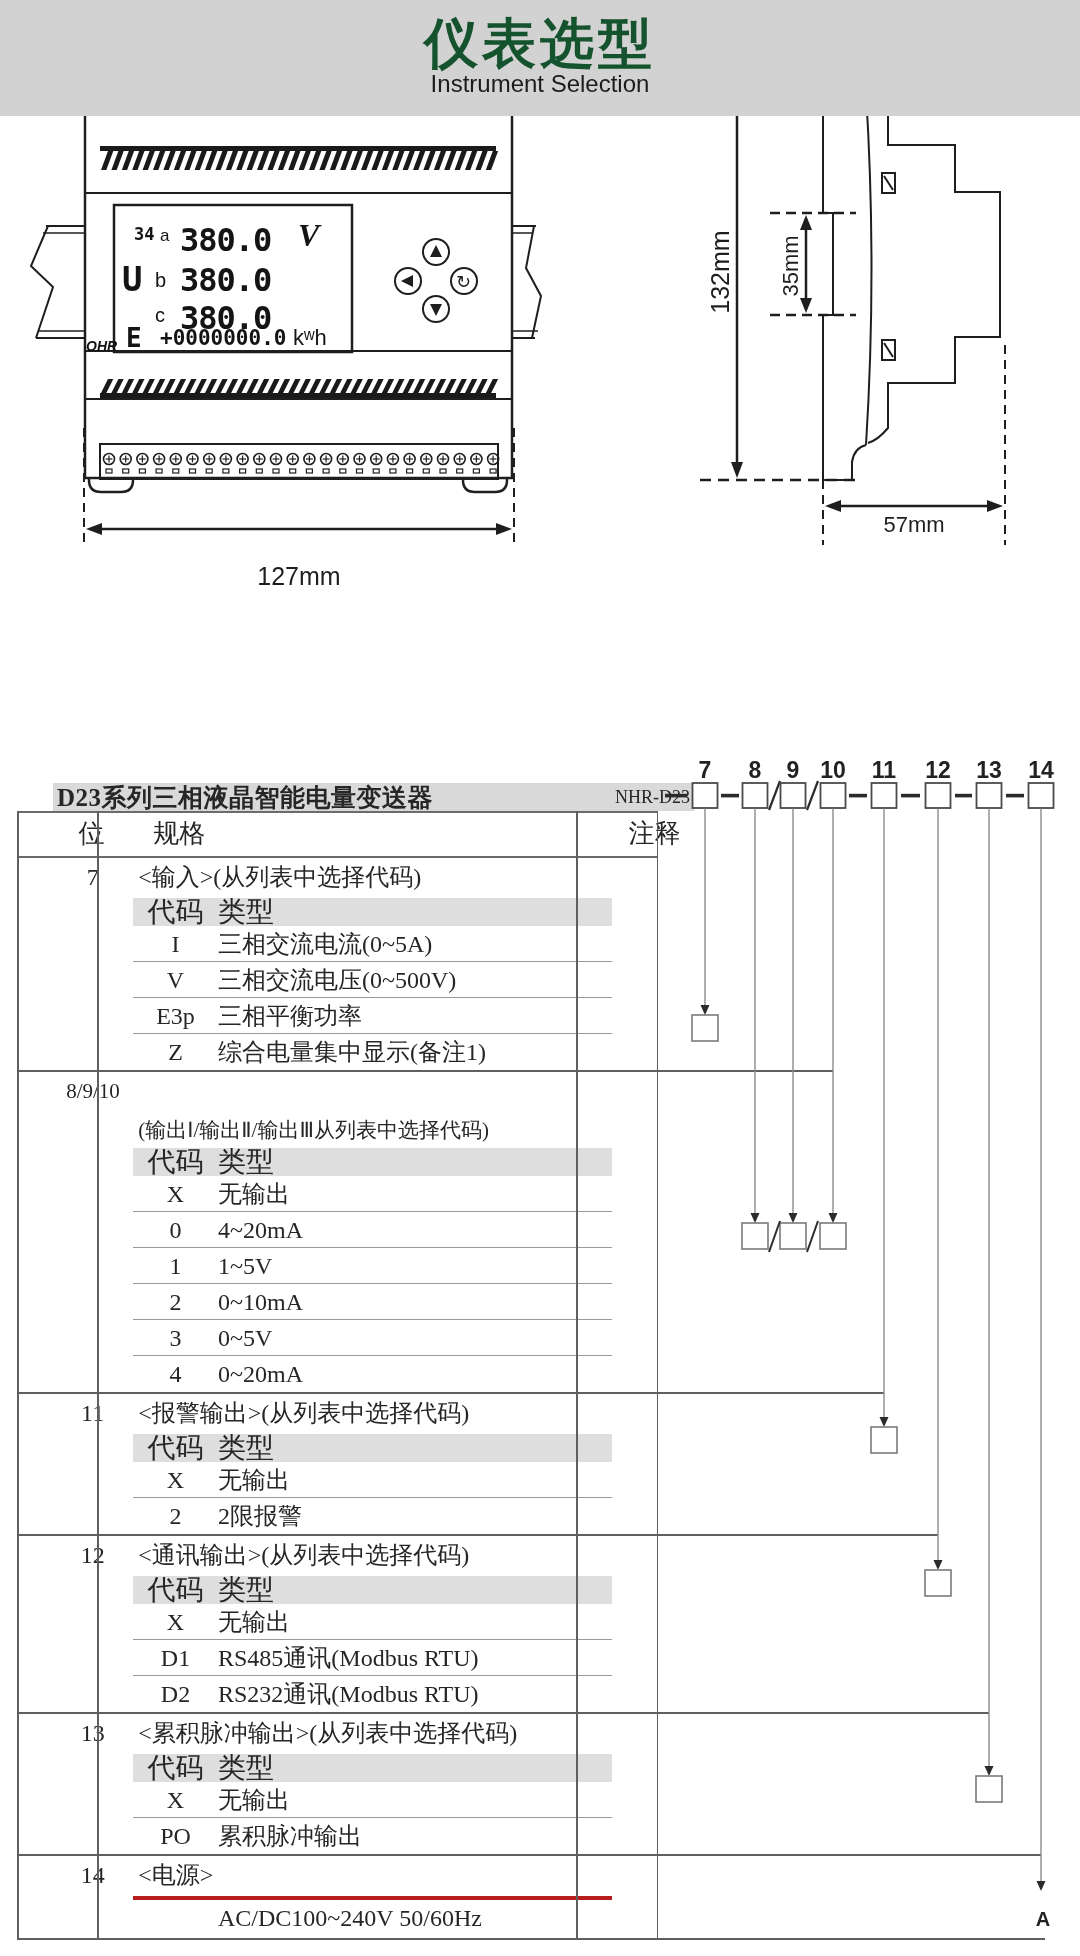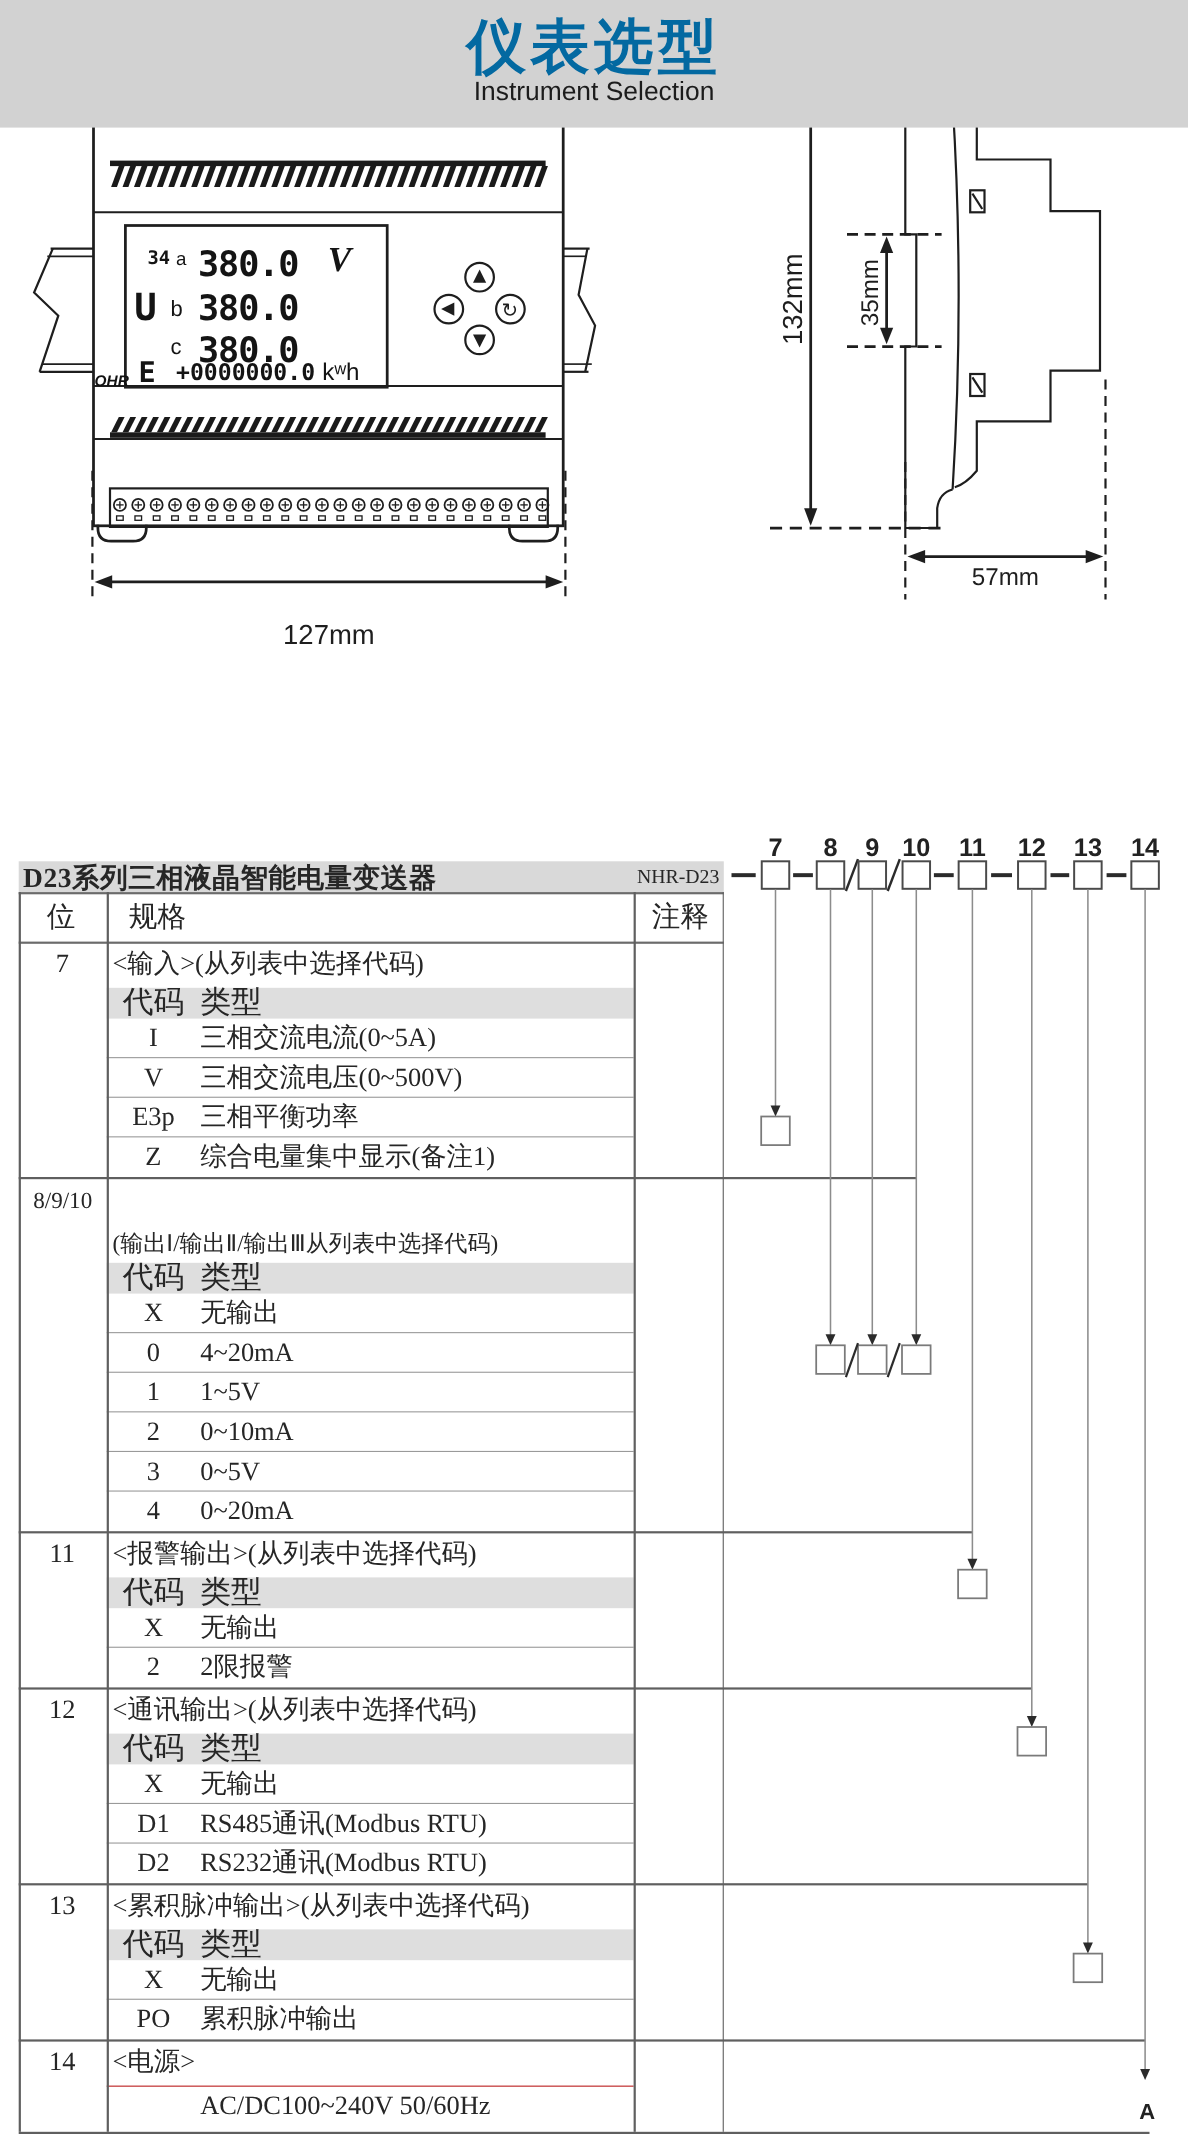--- a/index.html
+++ b/index.html
@@ -2,42 +2,42 @@
 <html><head>
 <meta charset="utf-8">
 <style>
   html,body{margin:0;padding:0;background:#ffffff;}
   .page{position:relative;width:1080px;height:1956px;background:#fff;overflow:hidden;
         font-family:"Liberation Serif",serif;color:#262626;}
   svg{position:absolute;overflow:visible;}
   
   .banner{position:absolute;left:0;top:600;width:1080px;height:116px;background:#d2d2d2;text-align:center;}
   .banner-title{font-family:"Liberation Sans",sans-serif;font-weight:bold;font-size:54px;line-height:1;
-                margin:16px 0 2px 0;letter-spacing:4px;color:#0369a1;}
+                margin:16px 0 2px 0;letter-spacing:4px;color:#14532d;}
   .banner-sub{font-family:"Liberation Sans",sans-serif;font-size:24px;line-height:1;color:#1c1c1c;}
   
-  #sel-table{position:absolute;left:17px;top:783px;width:641px;}
+  #sel-table{position:absolute;left:17px;top:783px;width:641px;padding-left:36px;}
   .trow{position:relative;display:flex;width:641px;}
   .c-pos{width:80px;text-align:center;}
   .c-spec{width:479px;position:relative;}
   .c-note{width:82px;}
   .gray-hdr{height:28px;background:#d9d9d9;display:flex;align-items:center;justify-content:space-between;
             padding:0 4px;box-sizing:border-box;width:641px;}
   .series{font-size:25px;font-weight:600;letter-spacing:.5px;}
   .model{font-size:18px;}
   .colhdr{height:45px;line-height:45px;font-size:26px;}
   .ttl{font-size:24px;line-height:42px;height:42px;}
   .ttl2{font-size:21px;line-height:36px;height:36px;}
   .subrow{height:28px;line-height:28px;font-size:28px;}
   .subrow .c-spec{background:#dedede;}
   .coderow{height:36px;line-height:36px;font-size:24px;}
   .code-slot{display:inline-block;width:85px;text-align:center;}
   .type-txt{display:inline-block;}
   .bline .c-spec{border-bottom:1px solid #9a9a9a;}
-  .tline .c-spec{border-top:1px solid #b91c1c;}
+  .tline .c-spec{border-top:4px solid #b91c1c;}
   .hline,.vline{position:absolute;background:#5f5f5f;}
   .hline{height:2px;}
   .vline{width:1.5px;}
   .thin{background:#6b6b6b;height:1.5px;}
 </style>
 </head>
 <body>
 
 <div class="page">
 

